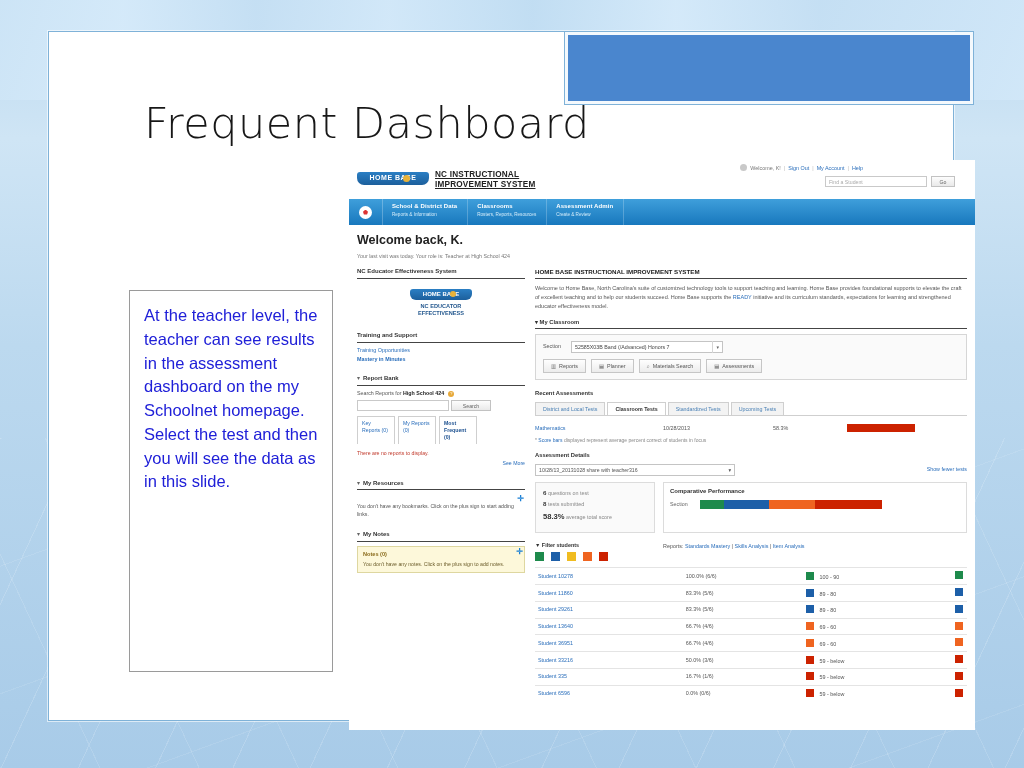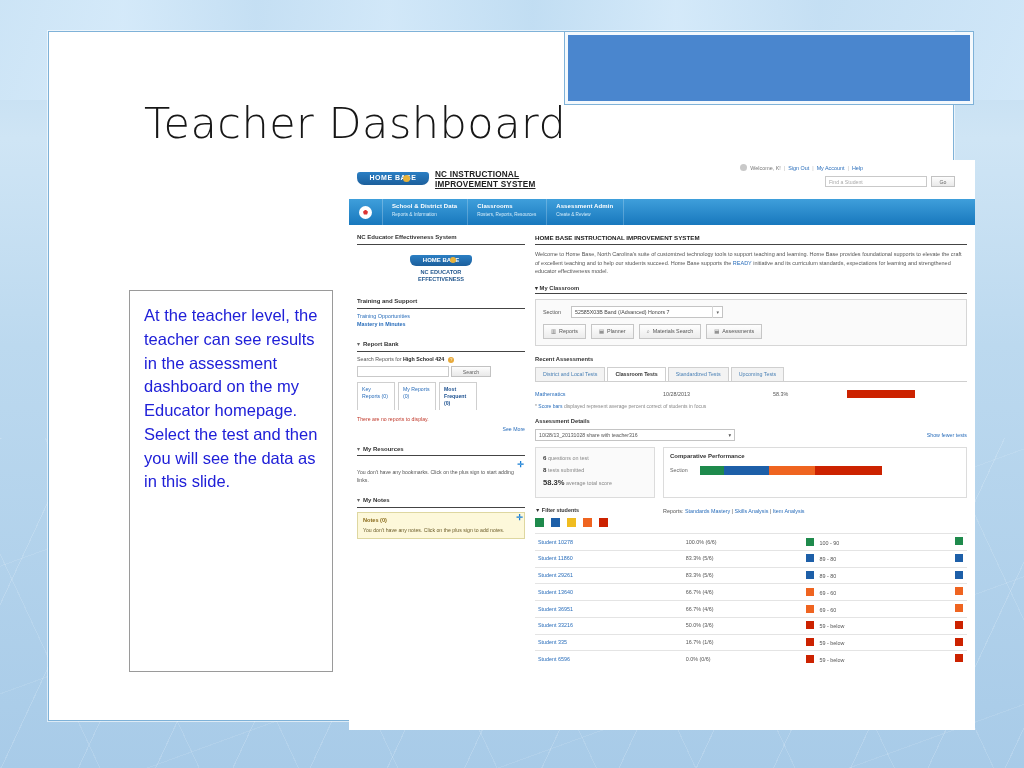--- a/index.html
+++ b/index.html
@@ -253,24 +253,24 @@
   .chip{ display:inline-block; width:8px;height:8px; vertical-align:-1px; margin-right:5px;}
   .chip-end{ display:inline-block; width:8px;height:8px; }
 </style>
 </head>
 <body>
 
 <div class="slide-bg"></div>
 
 <div class="slide-card">
 
-  <div class="slide-title">Teacher Dashboard</div>
+  <div class="slide-title">Frequent Dashboard</div>
 
   <div class="caption-box">
-    <div class="caption-text">At the teacher level, the teacher can see results in the assessment dashboard on the my Educator homepage.
+    <div class="caption-text">At the teacher level, the teacher can see results in the assessment dashboard on the my Schoolnet homepage.
 Select the test and then you will see the data as in this slide.</div>
   </div>
 
   <div class="app">
 
     <div class="app-head">
       <div class="hb-logo">
         <span>HOME BASE</span>
         <span class="dot"></span>
       </div>
@@ -300,20 +300,24 @@
       <div class="nav-item">
         <div class="t">Classrooms</div>
         <div class="s">Rosters, Reports, Resources</div>
       </div>
       <div class="nav-item">
         <div class="t">Assessment Admin</div>
         <div class="s">Create &amp; Review</div>
       </div>
     </div>
 
+    <div class="welcome">
+      <h1>Welcome back, K.</h1>
+      <div class="sub">Your last visit was today. Your role is: Teacher at High School 424</div>
+    </div>
 
     <div class="cols">
 
       <div class="col-l">
 
         <div class="sec-h">NC Educator Effectiveness System</div>
         <div class="ee-logo-wrap">
           <div class="ee-logo">
             <span>HOME BASE</span>
             <span class="dot"></span>

